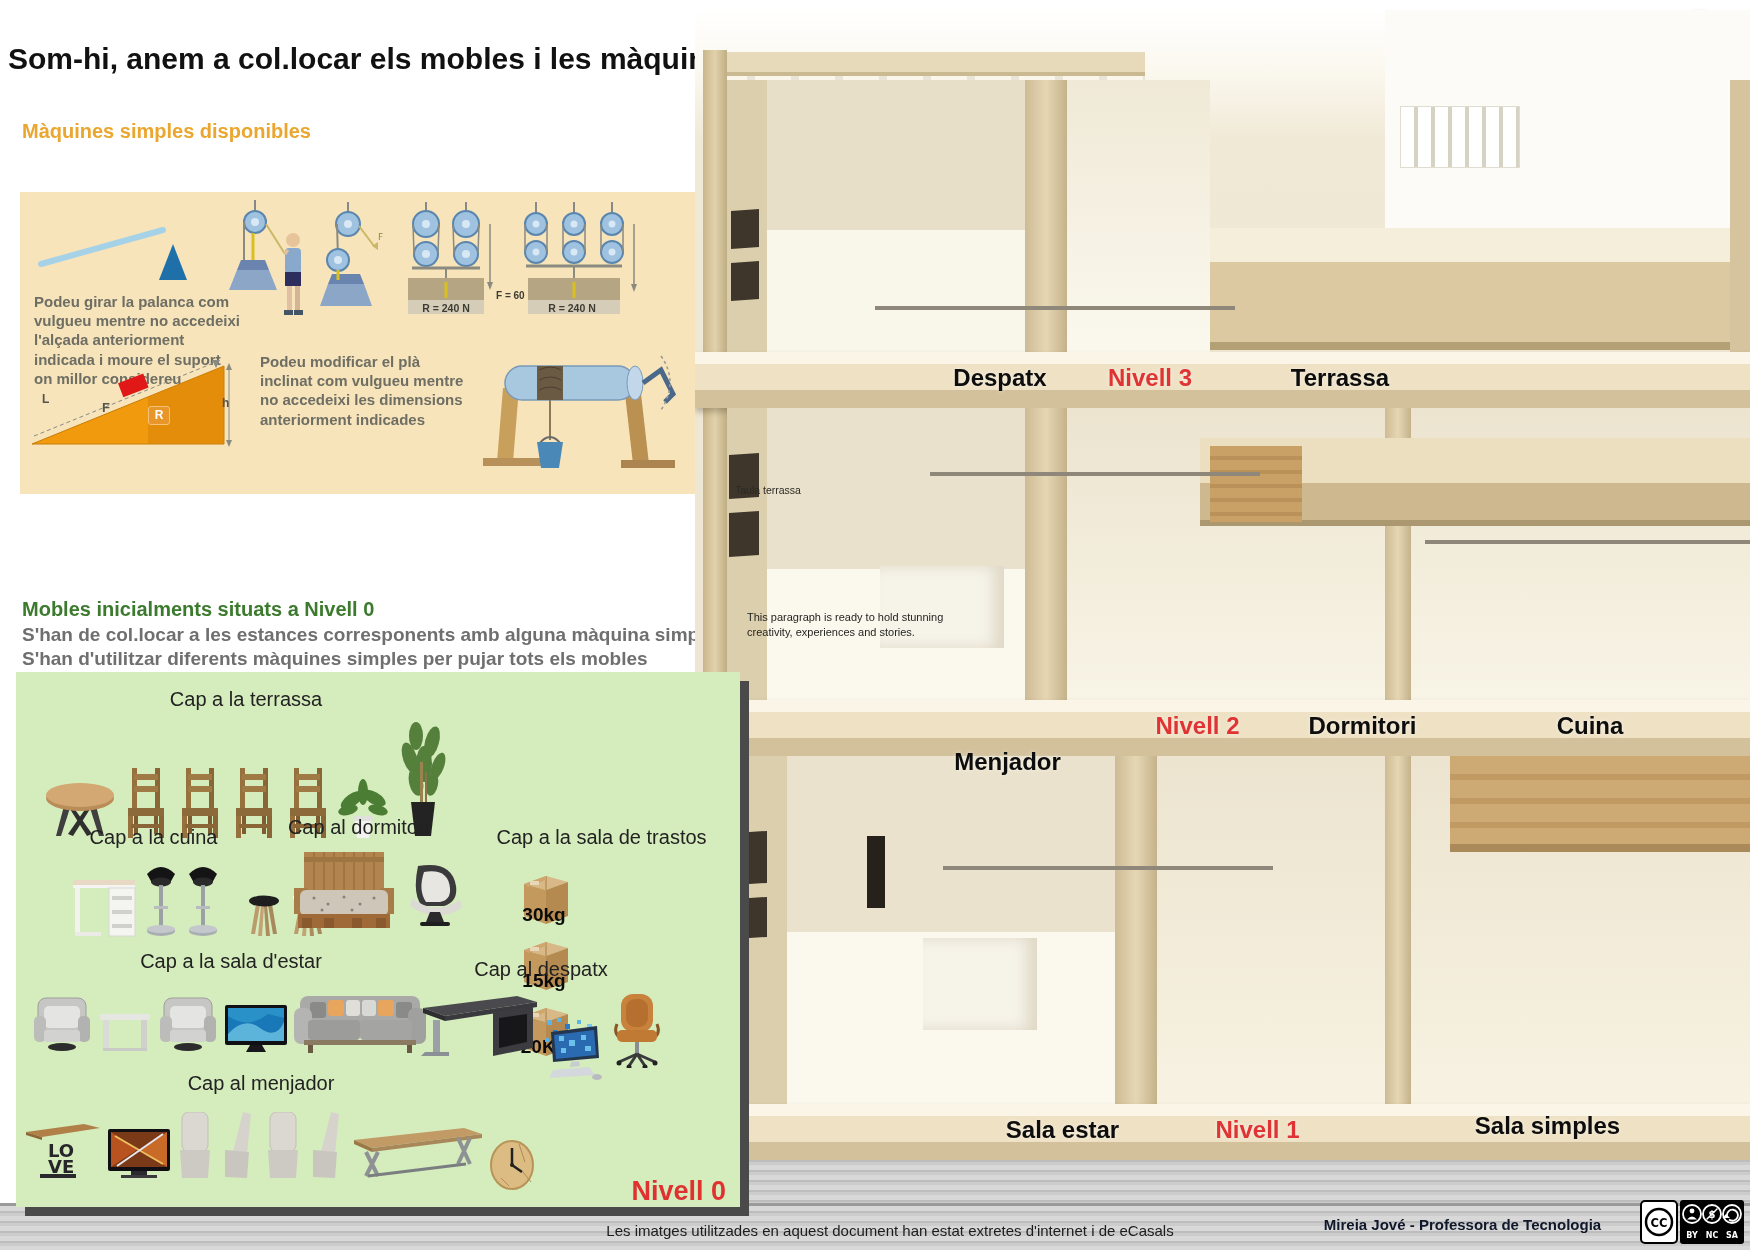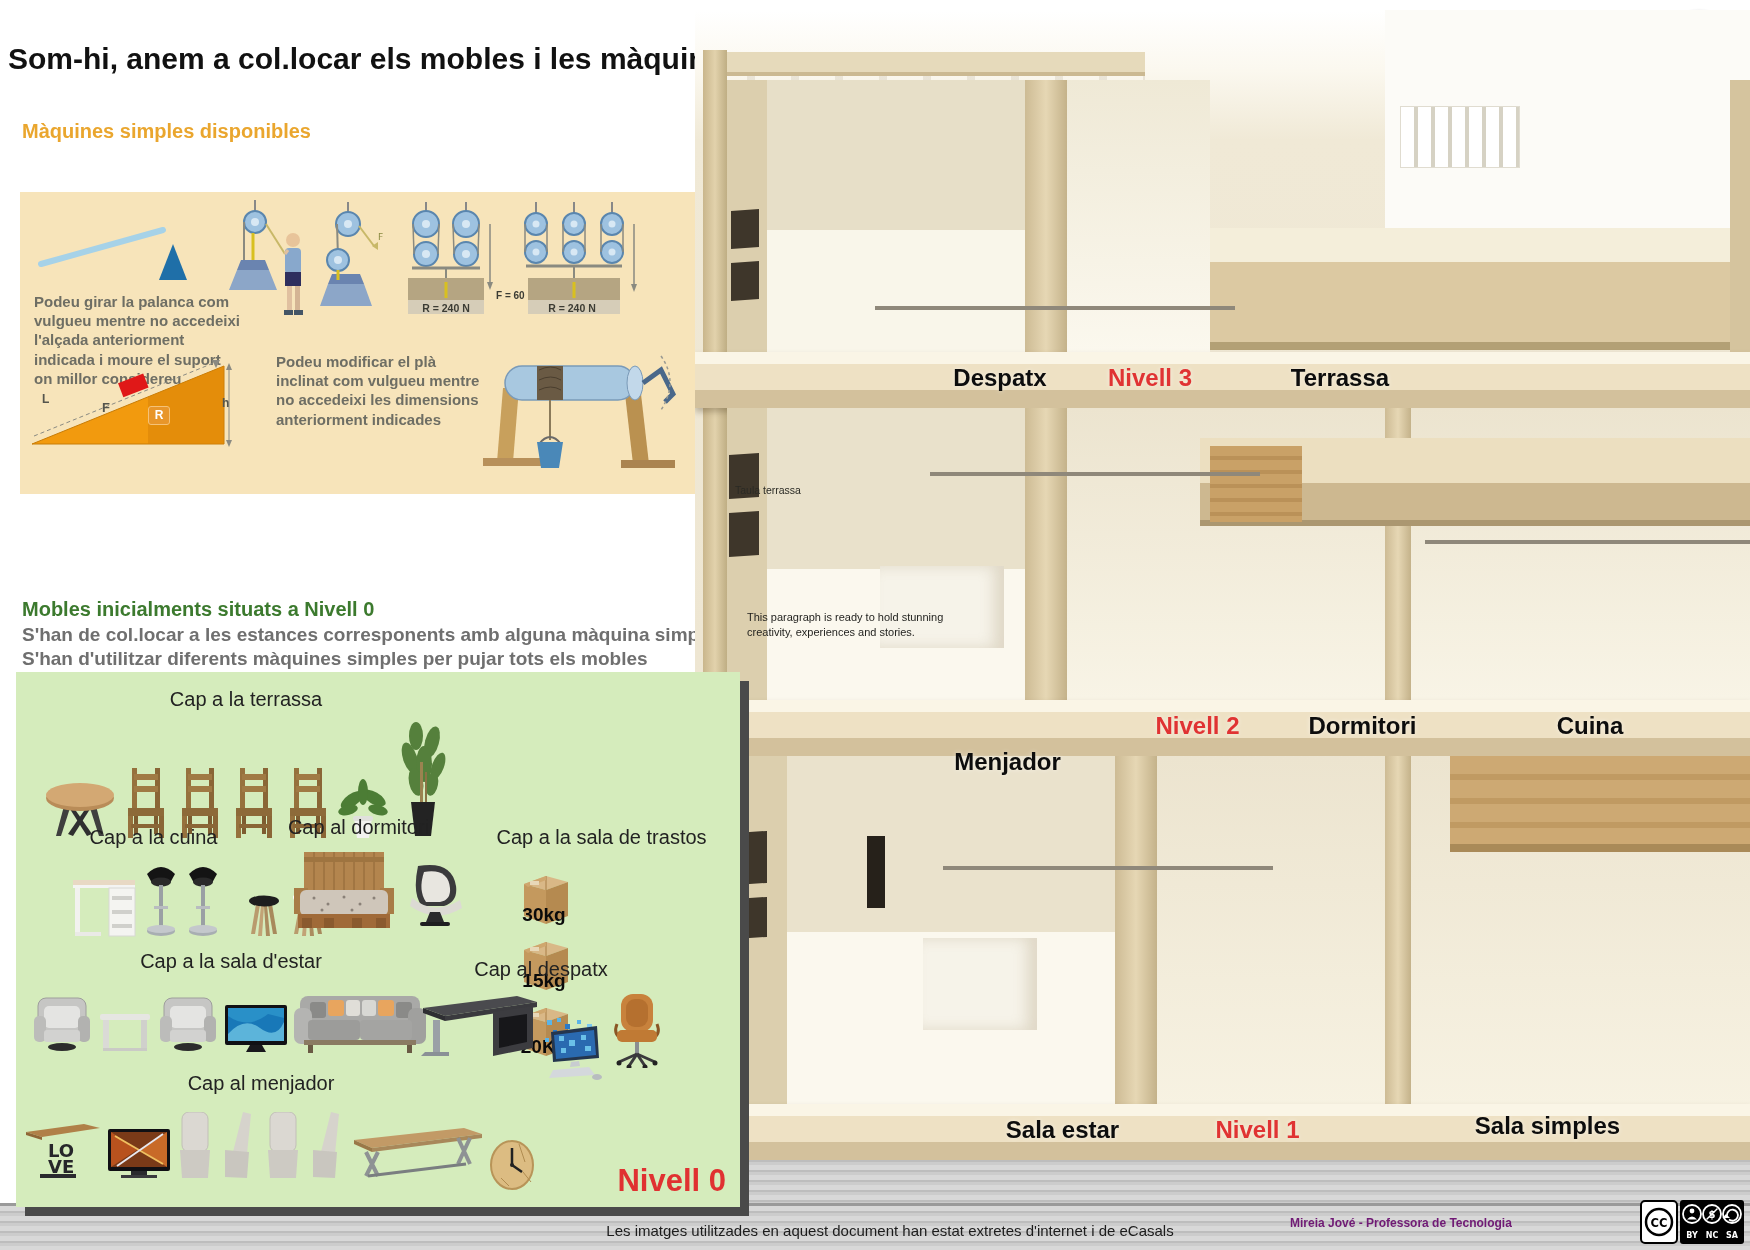--- a/index.html
+++ b/index.html
@@ -18,21 +18,21 @@
             box-shadow:0 1px 3px rgba(0,0,0,.25);}
   .home-inner{width:58px;height:58px;border-radius:50%;background:#e8322a;display:flex;align-items:center;justify-content:center;}
 
   
   .m-heading{position:absolute;left:22px;top:120px;font-size:20px;font-weight:bold;color:#eaa62e;}
   .m-sub{position:absolute;left:28px;top:146px;width:640px;font-size:19px;font-weight:bold;color:#7e7e7e;line-height:1.25;}
   .tan-panel{position:absolute;left:20px;top:192px;width:711px;height:302px;background:#f7e4ba;}
   .tan-panel .fig{position:absolute;}
   .note{position:absolute;font-size:15px;font-weight:bold;color:#6e6e64;line-height:1.28;}
   .note1{left:14px;top:100px;width:208px;}
-  .note2{left:240px;top:160px;width:212px;margin-left:16px;}
+  .note2{left:240px;top:160px;width:212px;}
   .diag-label{position:absolute;font-weight:bold;color:#3c3c34;text-align:center;}
   .dl-r1{left:388px;top:110px;width:76px;font-size:10.5px;}
   .dl-f1{left:476px;top:98px;width:64px;font-size:10px;text-align:left;}
   .dl-r2{left:512px;top:110px;width:80px;font-size:10.5px;}
   .dl-L{left:22px;top:200px;font-size:12px;color:#55554d;}
   .dl-F{left:82px;top:208px;font-size:13px;color:#55554d;}
   .dl-h{left:202px;top:204px;font-size:12px;color:#55554d;}
   .dl-R{left:128px;top:214px;width:22px;height:19px;background:#e8962a;border:1px solid #f5c277;
         color:#fff;font-size:12px;line-height:17px;border-radius:3px;}
 
@@ -50,21 +50,21 @@
   .gl0{left:40px;top:16px;width:380px;} .gi0{left:28px;top:46px;height:122px;}
   .gl1{left:30px;top:154px;width:215px;} .gi1{left:55px;top:190px;height:76px;}
   .gi1 .f-item:nth-child(4){margin-left:18px;}
   .gl2{left:255px;top:144px;width:175px;} .gi2{left:278px;top:178px;height:80px;gap:10px;}
   .gl3{left:468px;top:154px;width:235px;} .gi3{left:502px;top:196px;height:62px;gap:8px;flex-direction:column;}
   .gl4{left:95px;top:278px;width:240px;}  .gi4{left:16px;top:308px;height:74px;}
   .gl5{left:420px;top:286px;width:210px;} .gi5{left:405px;top:310px;height:100px;}
   .gi5 .f-item.desk-dark{margin-bottom:24px;} .gi5 .f-item.office-chair{margin-bottom:14px;}
   .gl6{left:125px;top:400px;width:240px;} .gi6{left:10px;top:426px;height:82px;gap:7px;}
   .gi6 .f-item.clock-wood{margin-bottom:-12px;}
-  .nivell0{position:absolute;right:14px;bottom:8px;font-size:31px;font-weight:bold;color:#e03131;}
+  .nivell0{position:absolute;right:14px;bottom:0;font-size:27px;font-weight:bold;color:#e03131;}
 
   
   .house{position:absolute;left:695px;top:10px;width:1055px;height:1150px;overflow:hidden;z-index:1;
          background:linear-gradient(180deg,#ffffff 0px,#fbf8ef 60px,#f0e9d6 130px,#ece3ce 100%);}
   .house>div{position:absolute;}
   .h-ceiling{left:8px;top:42px;width:442px;height:24px;background:#e6dabb;border-bottom:4px solid #cbb992;}
   .h-joists{left:8px;top:66px;width:442px;height:48px;
             background:repeating-linear-gradient(90deg,rgba(120,100,60,.12) 0 8px,transparent 8px 44px);}
   .h-white-tr{left:690px;top:0;width:365px;height:218px;background:#fcfbf7;}
   .h-fins{left:705px;top:96px;width:120px;height:62px;border:1px solid #e0dcd0;
@@ -116,22 +116,22 @@
   .h-ann1{left:40px;top:474px;font-size:10.5px;color:#2a2a24;}
   .h-ann2{left:52px;top:600px;width:218px;font-size:11px;color:#1f1f1c;line-height:1.35;}
 
   
   .stripes{background:repeating-linear-gradient(180deg,#d8d8d8 0 5px,#bdbdbd 5px 7px,#cccccc 7px 10px);}
   .base-right{position:absolute;left:680px;top:1155px;width:1070px;height:95px;z-index:0;}
   .footer-strip{position:absolute;left:0;top:1203px;width:1750px;height:47px;z-index:0;
                 border-top:3px solid #9a9a9a;}
   .credit{position:absolute;left:440px;top:1222px;width:900px;text-align:center;font-size:15px;
           font-weight:500;color:#1c1c1c;z-index:6;}
-  .author{position:absolute;left:1290px;top:1216px;width:345px;text-align:left;font-size:12px;
-          font-weight:bold;color:#701a75;z-index:6;}
+  .author{position:absolute;left:1290px;top:1216px;width:345px;text-align:center;font-size:15px;
+          font-weight:bold;color:#0f172a;z-index:6;}
   .cc-badge{position:absolute;left:1640px;top:1200px;display:flex;gap:2px;z-index:6;}
 </style>
 </head>
 <body>
 
 <div id="stage">
 
   <div class="house">
     <div class="h-ceiling"></div>
     <div class="h-joists"></div>

